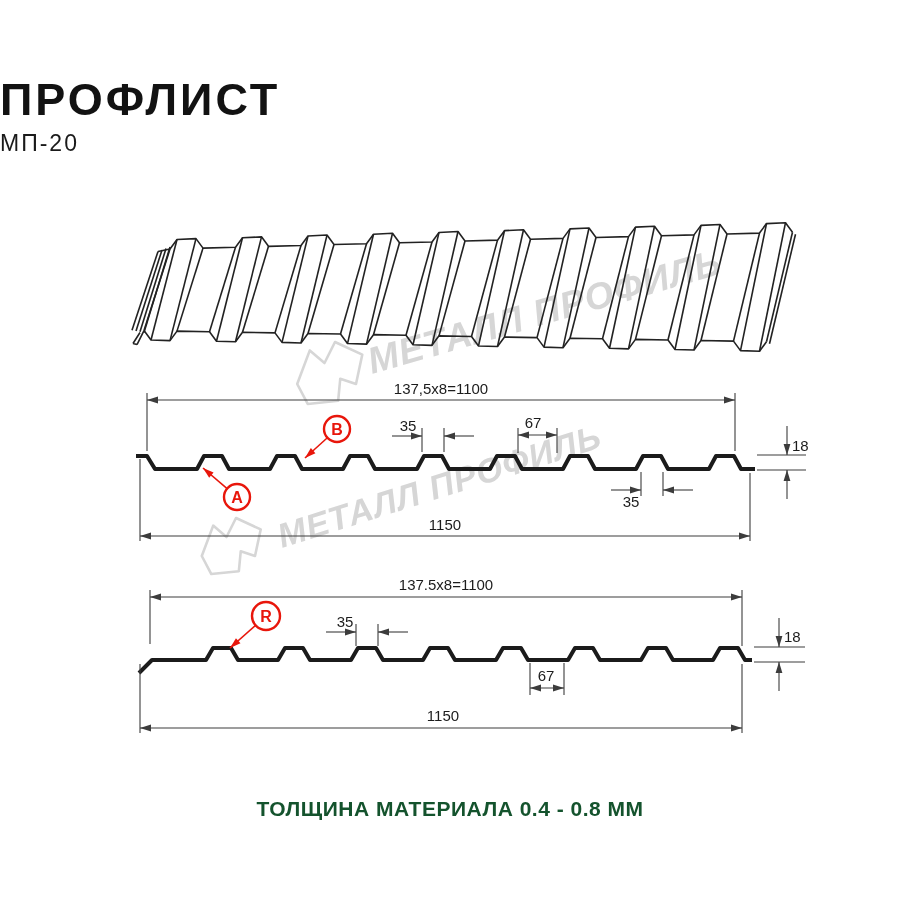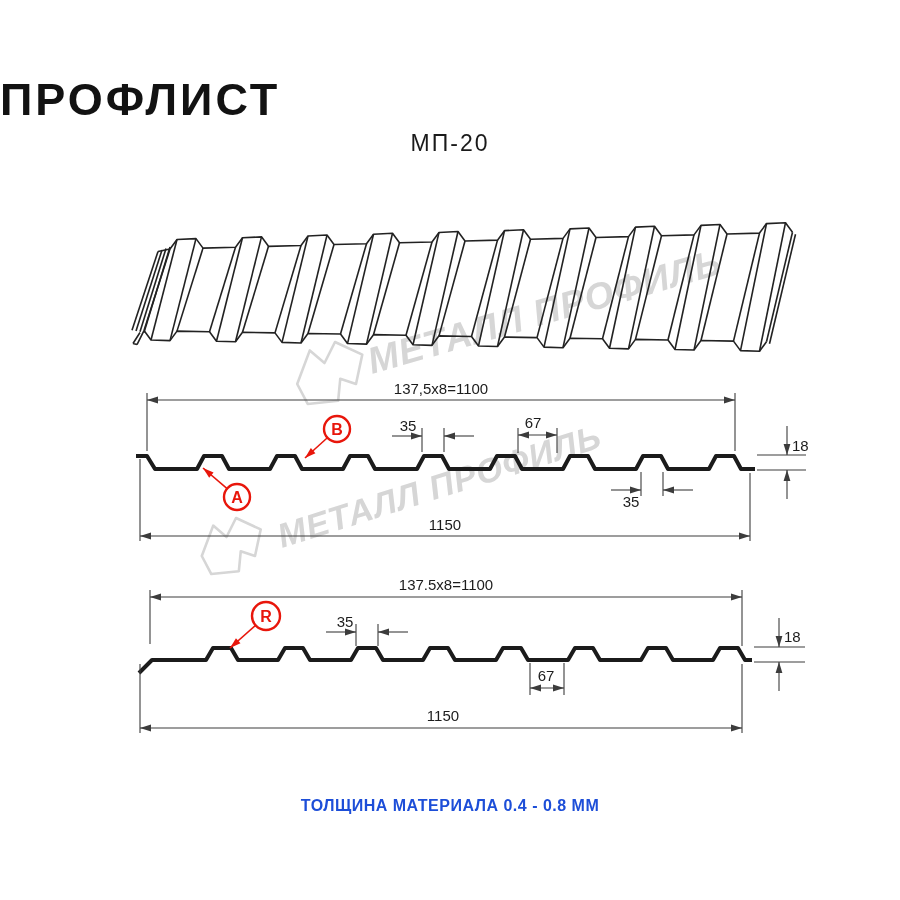--- a/index.html
+++ b/index.html
@@ -1,23 +1,23 @@
 <!DOCTYPE html>
 <html><head>
 <meta charset="utf-8">
 <style>
   html,body{margin:0;padding:0;background:#ffffff;}
   .page{position:relative;width:900px;height:900px;background:#ffffff;overflow:hidden;
         font-family:"Liberation Sans",sans-serif;}
   .title{position:absolute;top:74px;left:0;width:900px;text-align:left;
          font-size:45px;font-weight:bold;letter-spacing:3px;color:#121212;}
-  .subtitle{position:absolute;top:130px;left:0;width:900px;text-align:center;
+  .subtitle{position:absolute;top:130px;left:0;width:900px;text-align:left;
          font-size:23px;font-weight:normal;letter-spacing:2px;color:#1a1a1a;}
   .footer{position:absolute;top:797px;left:0;width:900px;text-align:center;
-         font-size:16px;font-weight:bold;letter-spacing:0.5px;color:#1d4ed8;}
+         font-size:21px;font-weight:bold;letter-spacing:0.5px;color:#14532d;}
   svg{position:absolute;top:0;left:0;}
   text.dim{font-family:"Liberation Sans",sans-serif;font-size:15px;fill:#1c1c1c;}
   text.lbl{font-family:"Liberation Sans",sans-serif;font-size:16px;font-weight:bold;}
   text.wm{font-family:"Liberation Sans",sans-serif;font-weight:bold;font-style:italic;}
 </style>
 </head>
 <body>
 
 <div class="page">
 

